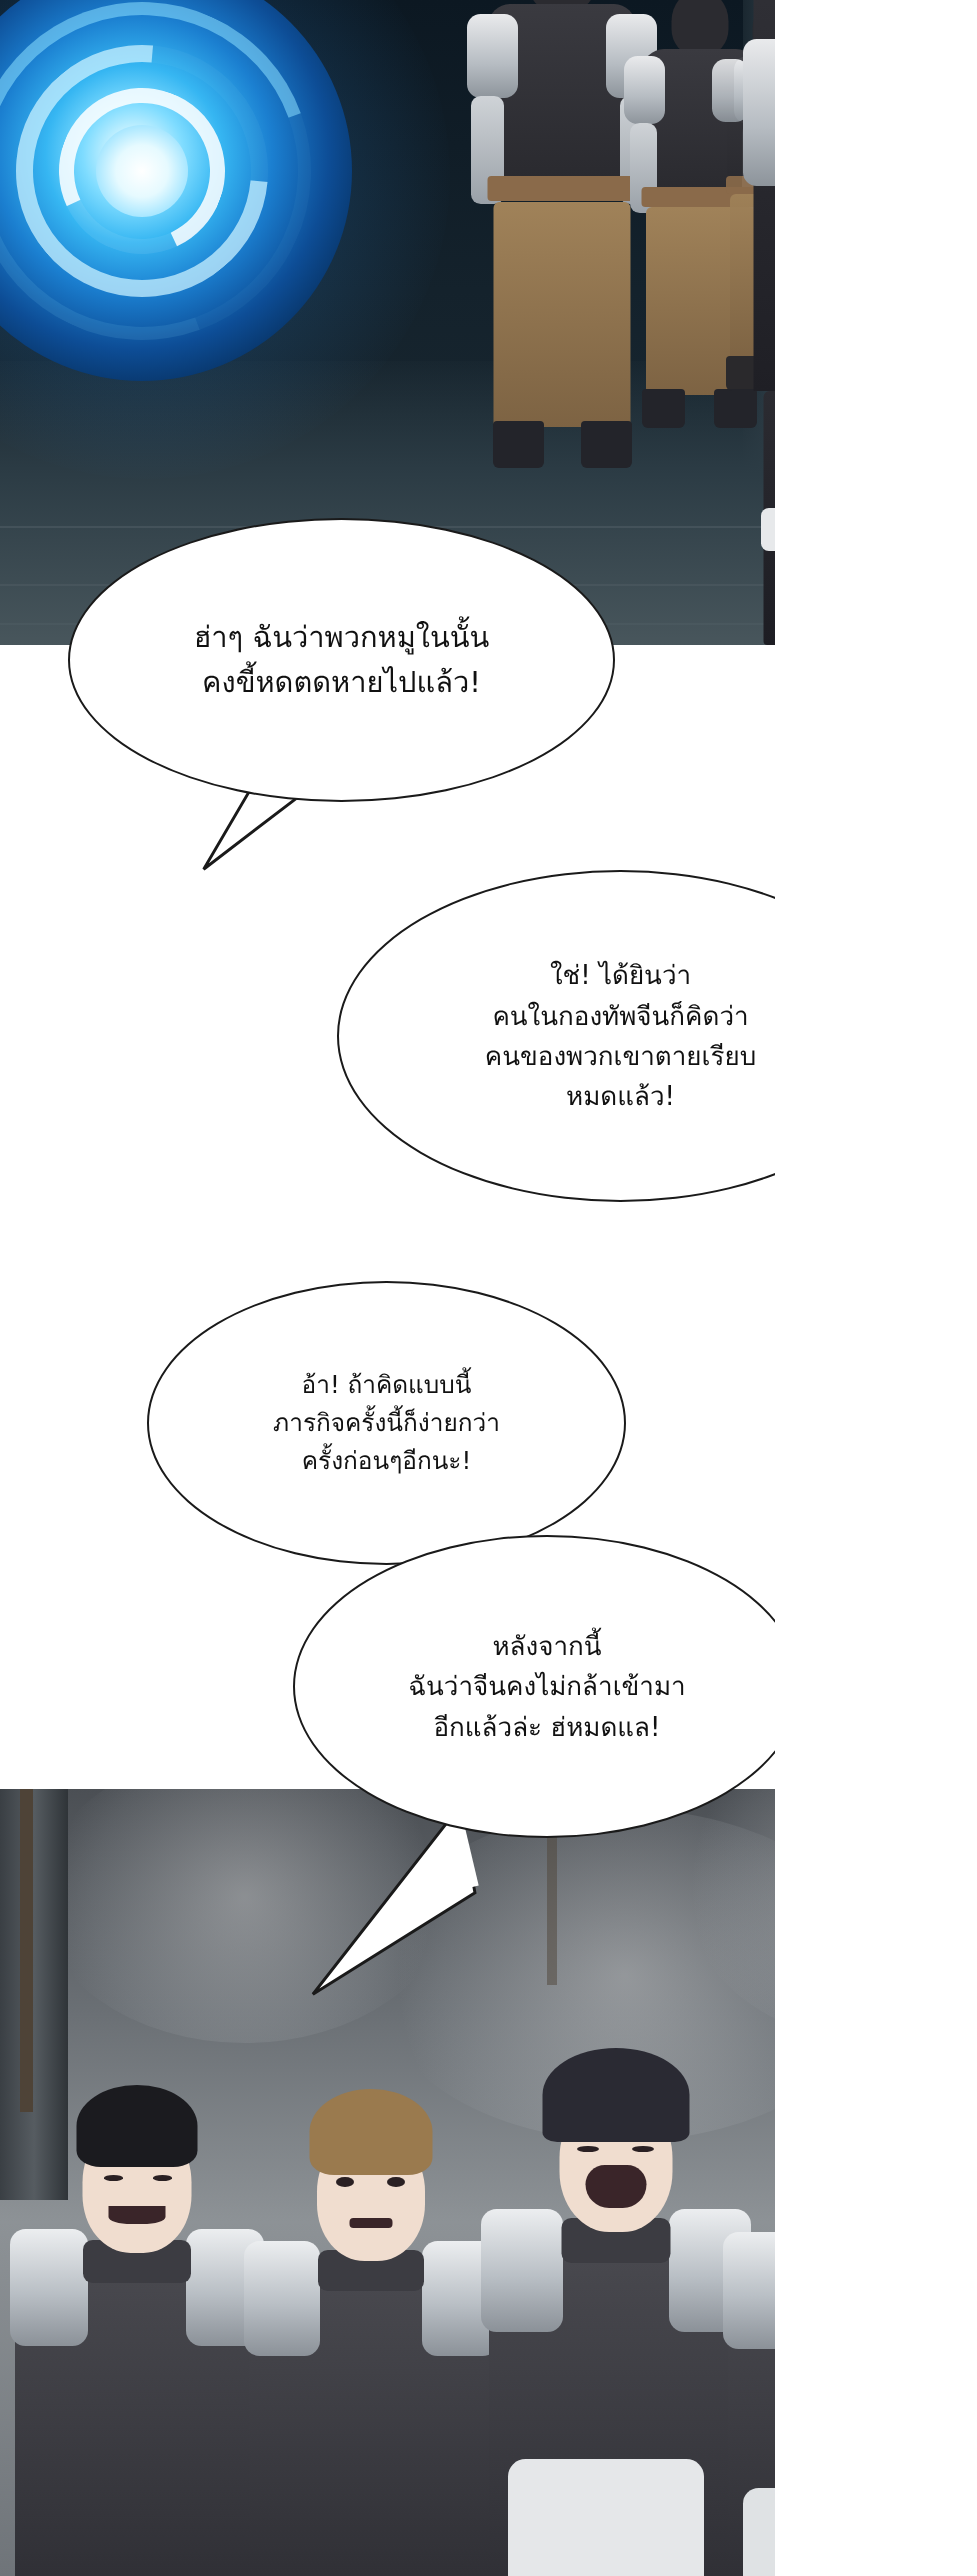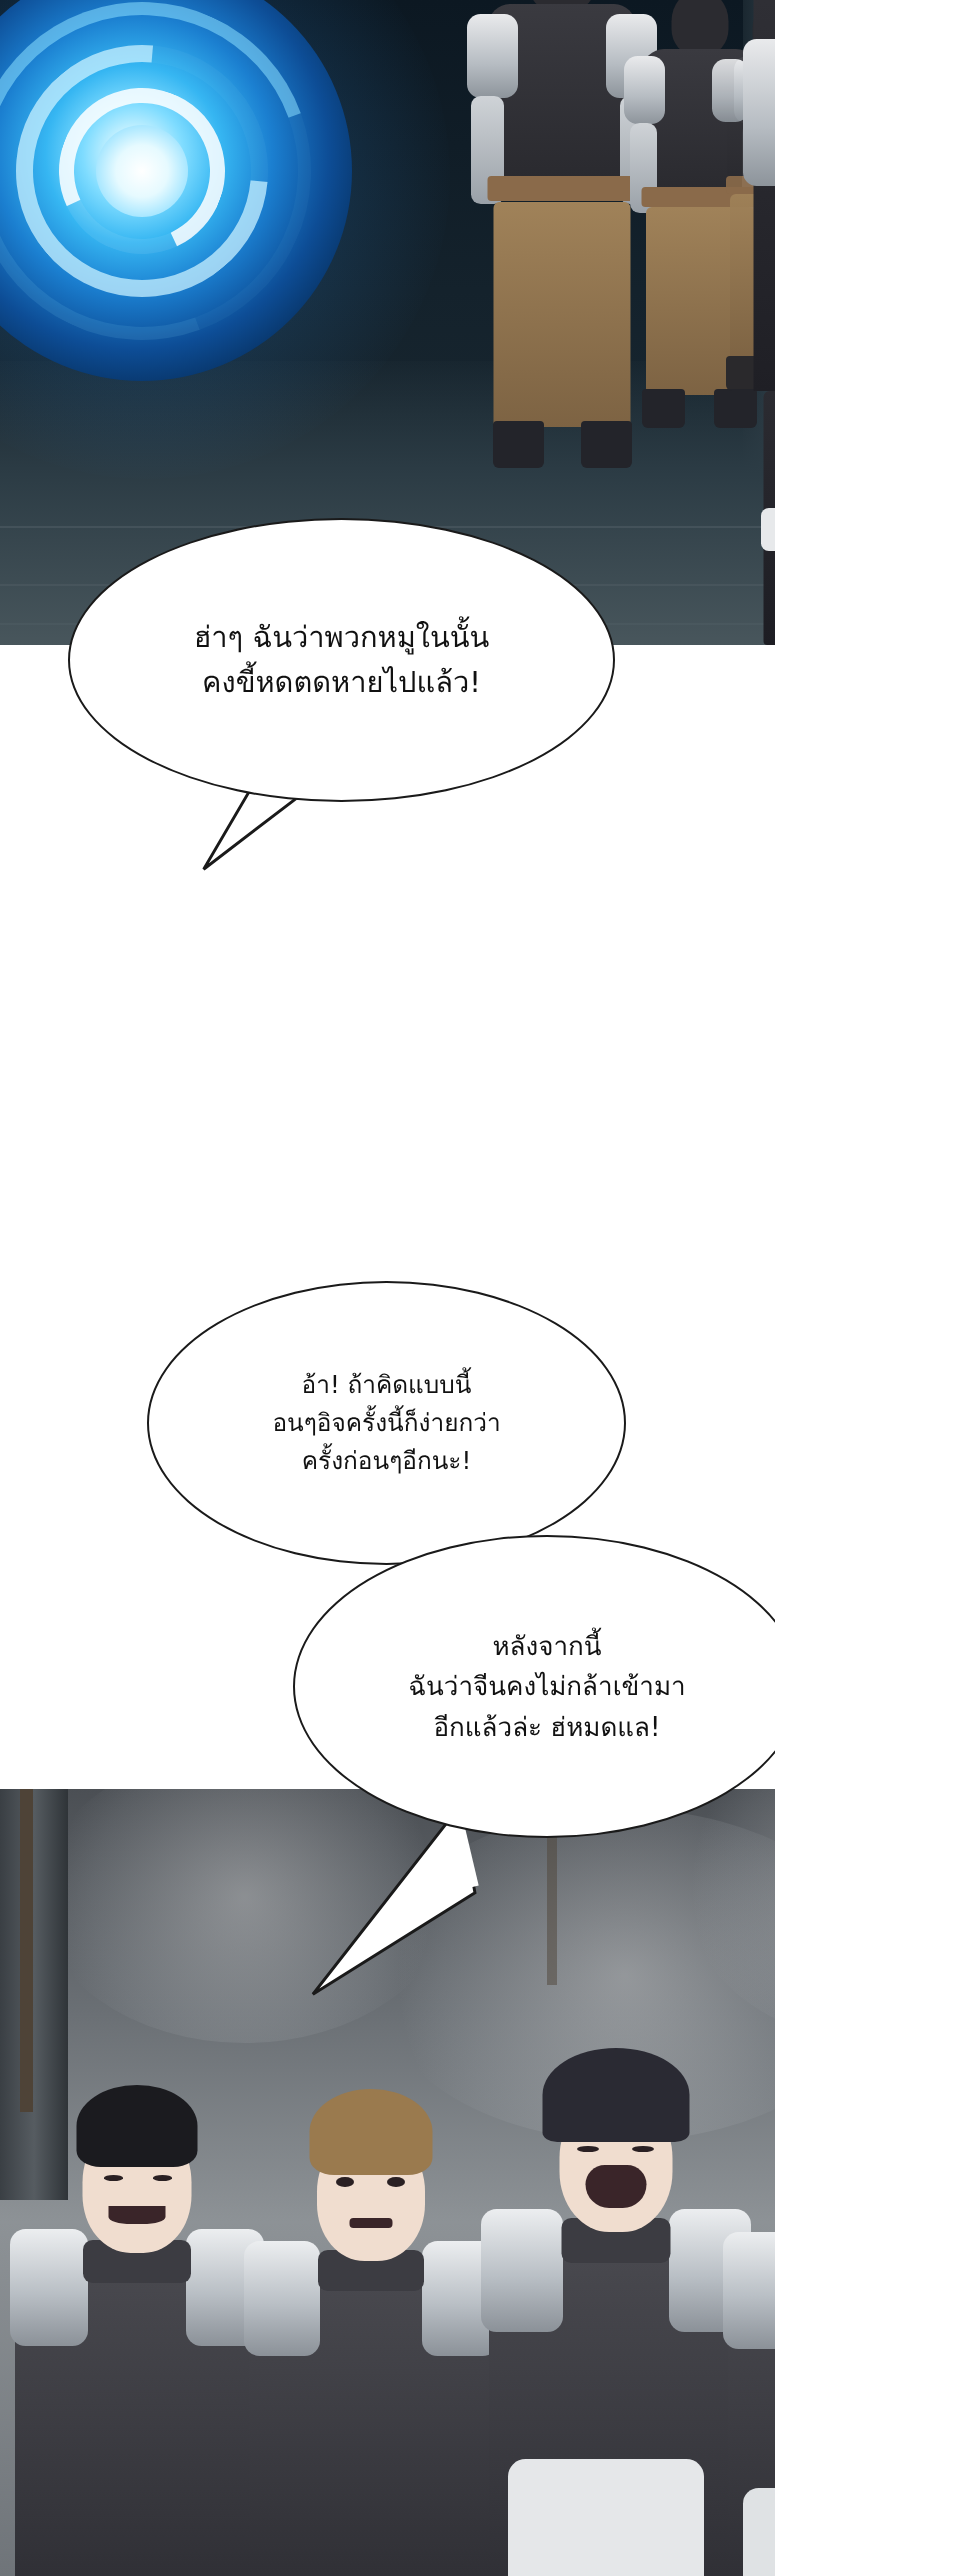--- a/index.html
+++ b/index.html
@@ -319,24 +319,30 @@
 
   <svg class="tail" style="left:186px;top:723px;width:127px;height:156px;" viewBox="0 0 130 160">
     <path d="M100 10 L18 150 L112 78 Z" fill="#ffffff" stroke="#1a1a1a" stroke-width="3"></path>
     <path d="M96 16 L110 72" stroke="#ffffff" stroke-width="10"></path>
   </svg>
   <div class="bubble" style="left:68px;top:518px;width:547px;height:284px;">
     <div class="txt" style="font-size:29px;">ฮ่าๆ ฉันว่าพวกหมูในนั้น
 คงขี้หดตดหายไปแล้ว!</div>
   </div>
 
+  <div class="bubble" style="left:337px;top:870px;width:567px;height:332px;">
+    <div class="txt" style="font-size:26px;">ใช่! ได้ยินว่า
+คนในกองทัพจีนก็คิดว่า
+คนของพวกเขาตายเรียบ
+หมดแล้ว!</div>
+  </div>
 
   <div class="bubble" style="left:147px;top:1281px;width:479px;height:284px;">
     <div class="txt" style="font-size:24.4px;">อ้า! ถ้าคิดแบบนี้
-อนๆอิจครั้งนี้ก็ง่ายกว่า
+ภารกิจครั้งนี้ก็ง่ายกว่า
 ครั้งก่อนๆอีกนะ!</div>
   </div>
 
   <svg class="tail" style="left:293px;top:1799px;width:196px;height:205px;" viewBox="0 0 200 210">
     <path d="M170 8 L20 200 L186 96 Z" fill="#ffffff" stroke="#1a1a1a" stroke-width="3"></path>
     <path d="M166 14 L184 90" stroke="#ffffff" stroke-width="12"></path>
   </svg>
   <div class="bubble" style="left:293px;top:1535px;width:508px;height:303px;">
     <div class="txt" style="font-size:26px;">หลังจากนี้
 ฉันว่าจีนคงไม่กล้าเข้ามา

